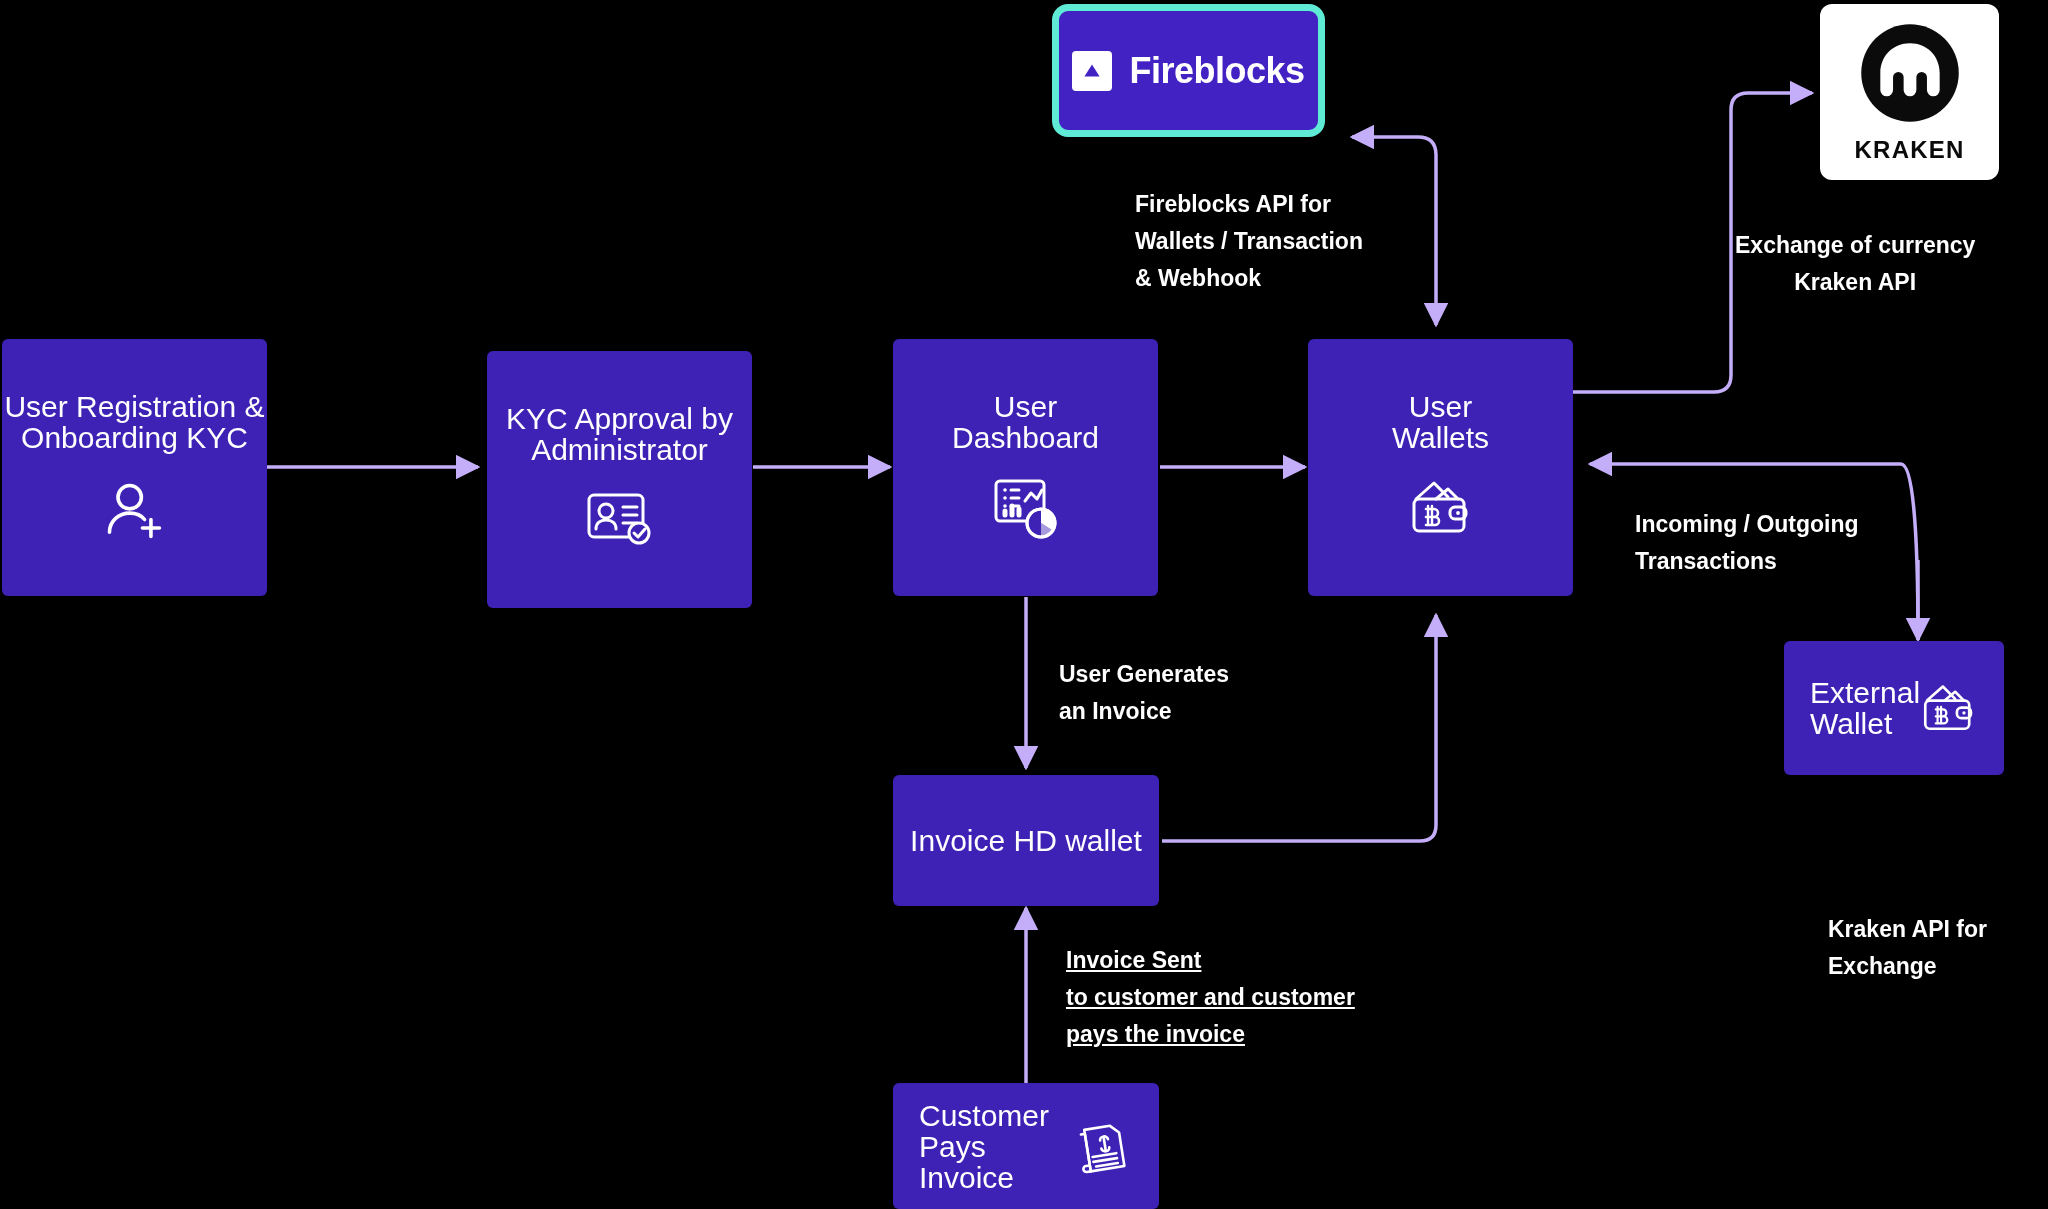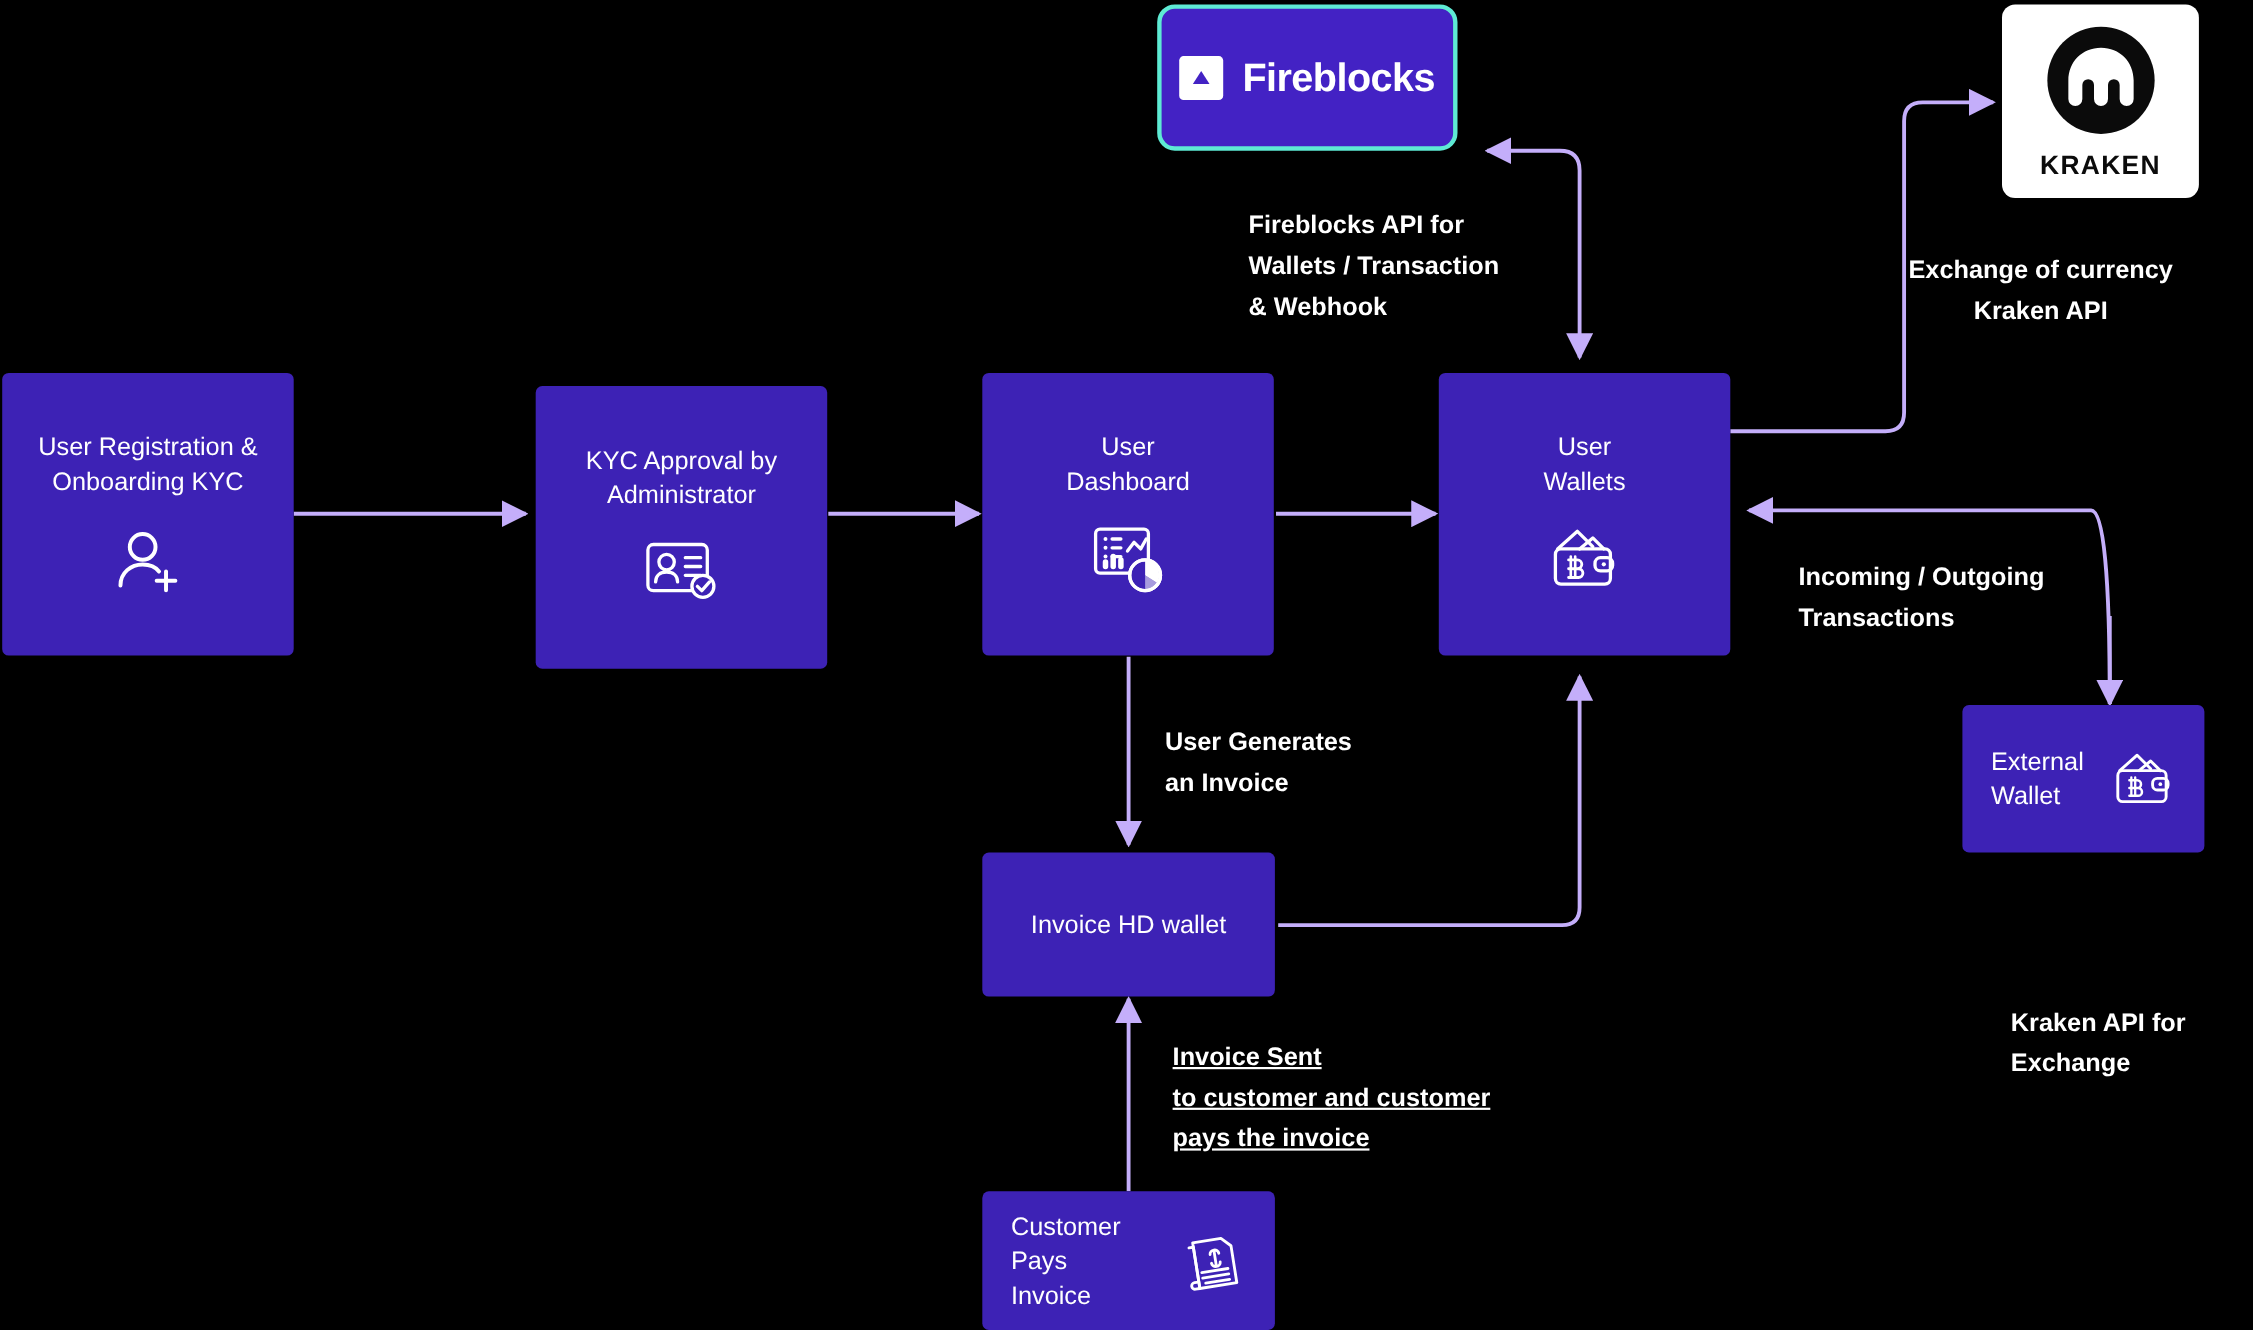--- a/index.html
+++ b/index.html
@@ -27,21 +27,21 @@
     position: absolute;
     background: #3D22B5;
     border-radius: 6px;
     color: #ffffff;
     display: flex;
     flex-direction: column;
     align-items: center;
     justify-content: flex-start;
   }
   .node .node-label {
-    font-size: 23px;
+    font-size: 30px;
     line-height: 31px;
     text-align: center;
     color: #ffffff;
     font-weight: 400;
     white-space: pre-line;
   }
   .node .node-icon {
     display: flex;
     align-items: center;
     justify-content: center;
@@ -69,21 +69,21 @@
   
   .brand {
     position: absolute;
     border-radius: 12px;
     display: flex;
     align-items: center;
     justify-content: center;
   }
   .brand-fireblocks {
     background: #4322C4;
-    border: 4px solid #5eead4;
+    border: 7px solid #5eead4;
     border-radius: 16px;
     gap: 17px;
   }
   .fb-mark {
     width: 40px; height: 40px;
     background: #ffffff;
     border-radius: 4px;
     display: flex; align-items: center; justify-content: center;
   }
   .fb-word {

